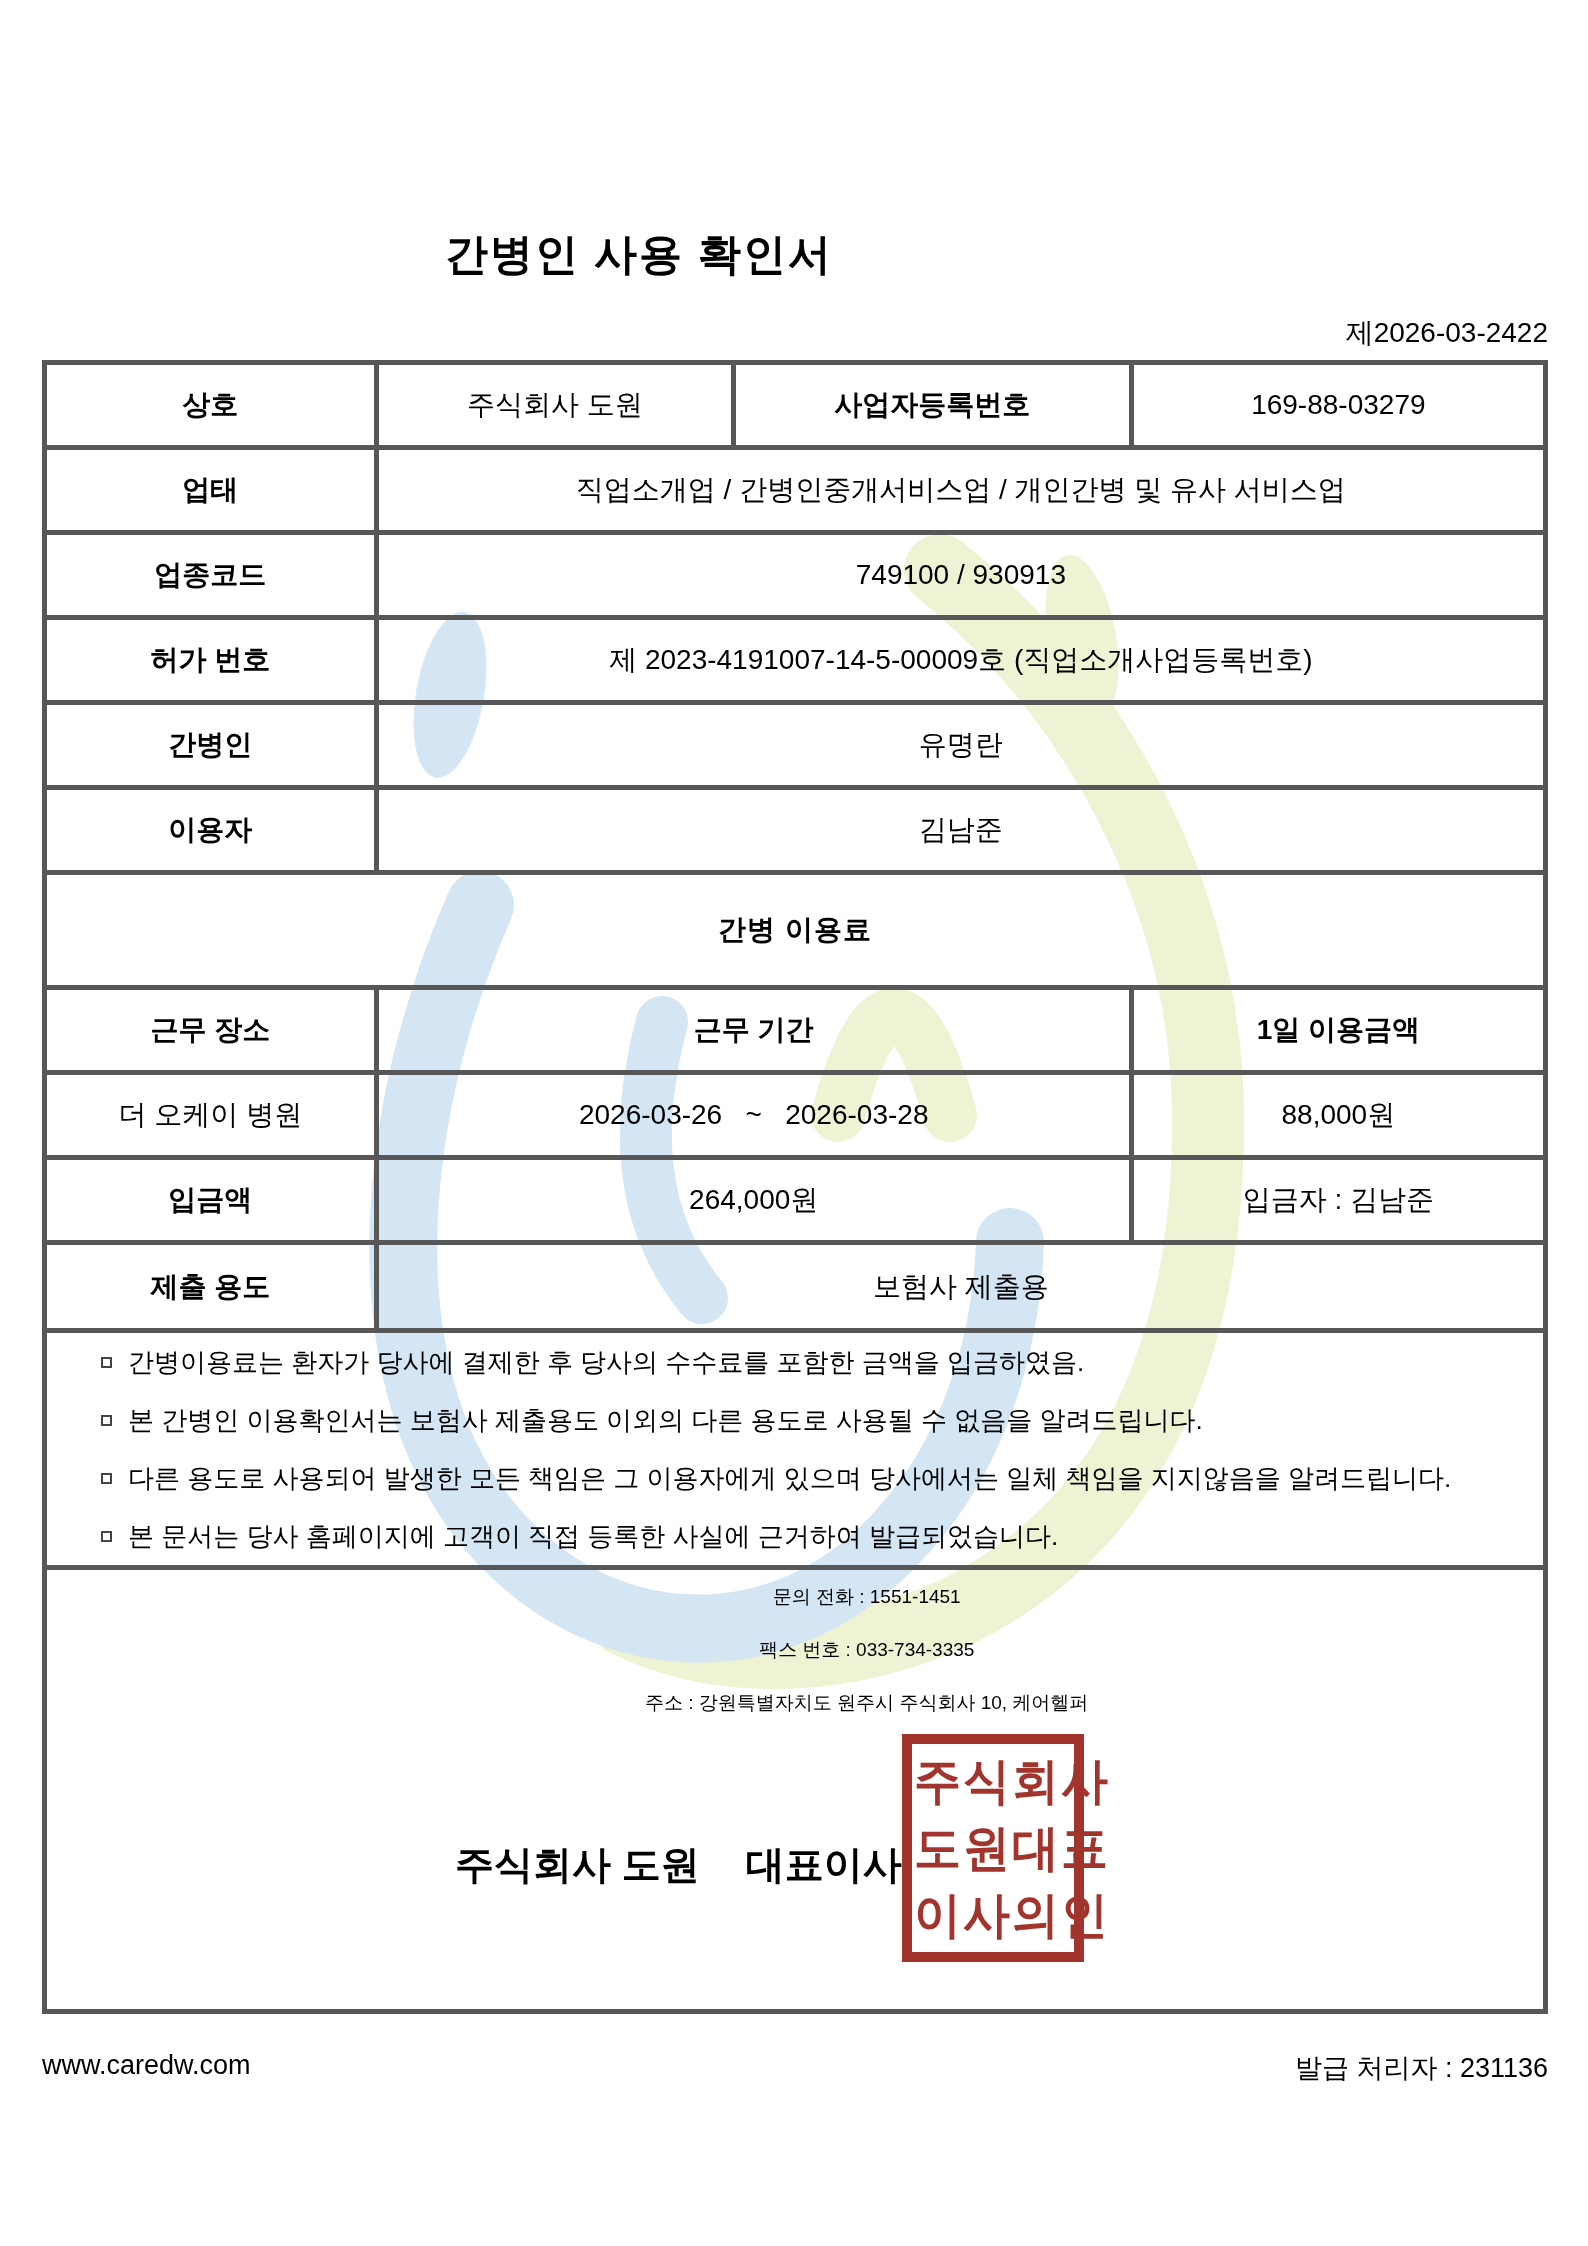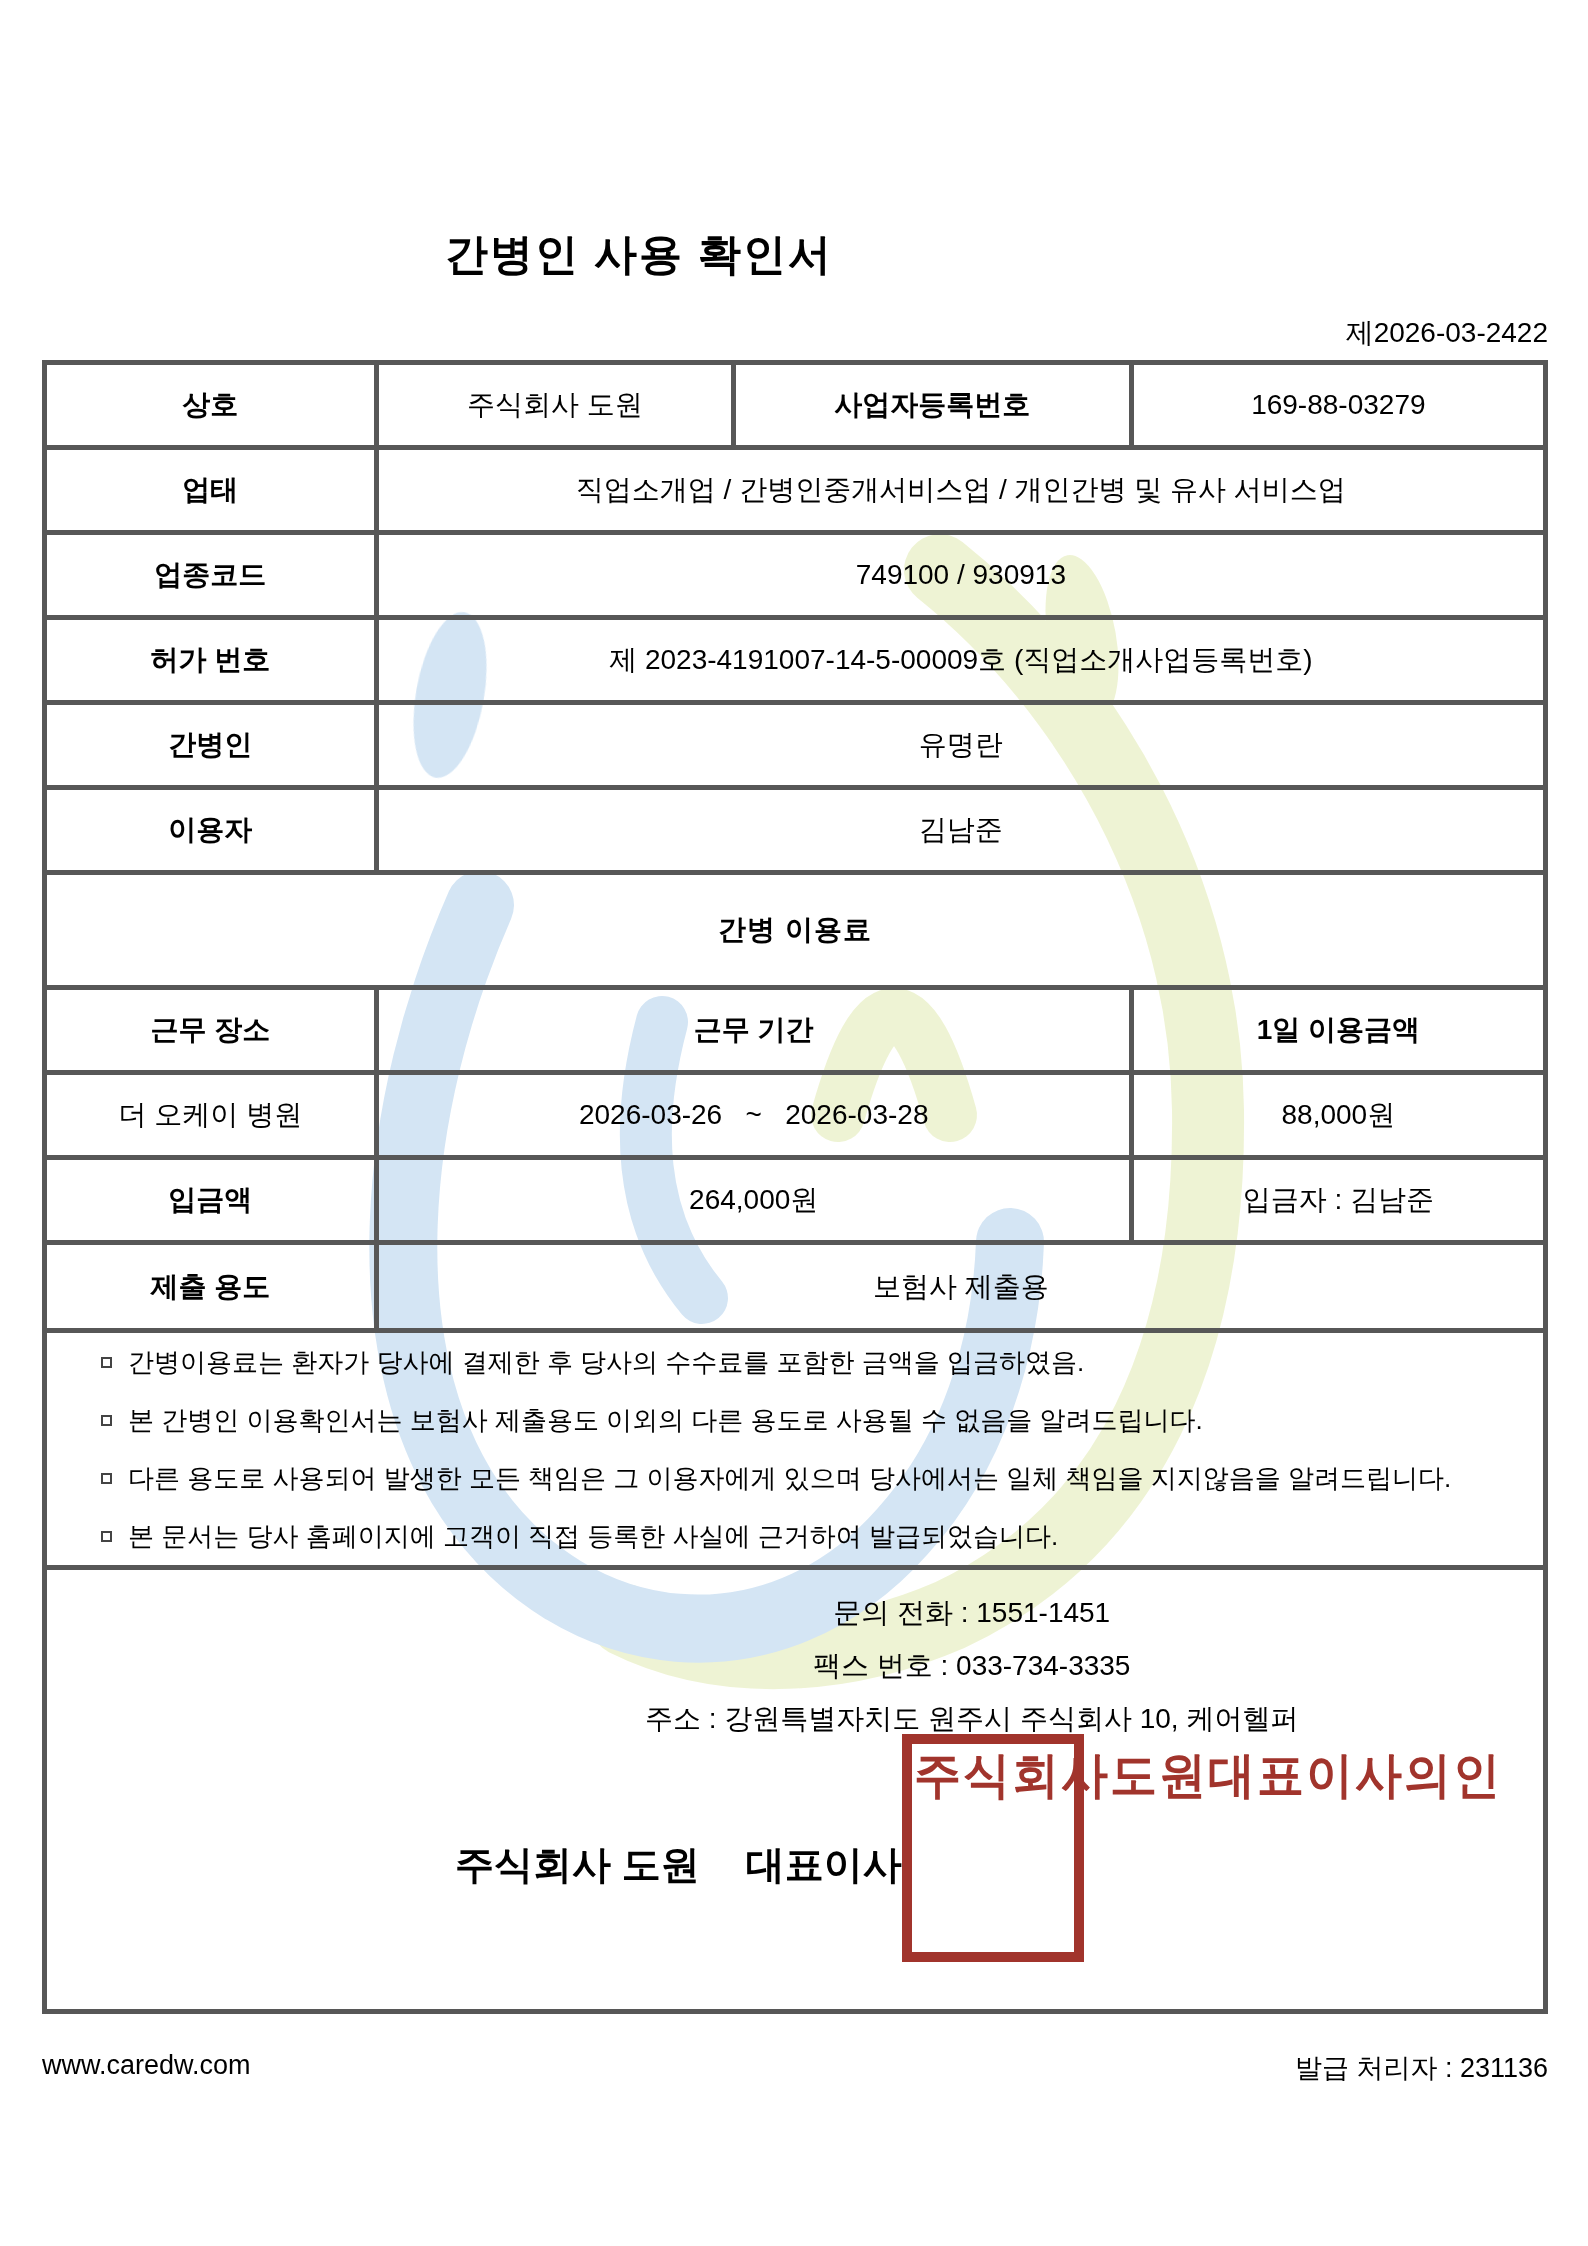--- a/index.html
+++ b/index.html
@@ -66,33 +66,33 @@
     font-size: 26px; line-height: 58px; white-space: nowrap;
   }
   .bullet {
     display: inline-block; width: 11px; height: 11px;
     border: 2px solid #444; margin-right: 16px; flex: 0 0 auto;
   }
 
   
   td.bottom-cell { position: relative; text-align: left; }
   .contact {
-    position: absolute; left: 598px; top: 16px;
-    font-size: 28px; line-height: 53px; white-space: nowrap;
+    position: absolute; left: 598px; top: 0;
+    font-size: 19px; line-height: 53px; white-space: nowrap;
   }
   .signature {
     position: absolute; left: 408px; top: 268px;
     display: flex; gap: 46px;
     font-size: 39px; font-weight: 700; white-space: nowrap;
   }
   .seal {
     position: absolute; left: 855px; top: 164px;
     width: 182px; height: 228px;
     border: 10px solid #a1342c;
-    display: flex; flex-direction: row; justify-content: space-around;
+    display: flex; flex-direction: column; justify-content: space-around;
     padding: 4px 2px;
   }
   .seal-row {
     color: #a1342c; font-size: 47px; font-weight: 900;
     text-align: center; letter-spacing: 2px; line-height: 62px;
     transform: scaleY(1.05); white-space: nowrap;
   }
 
   
   .footer {

